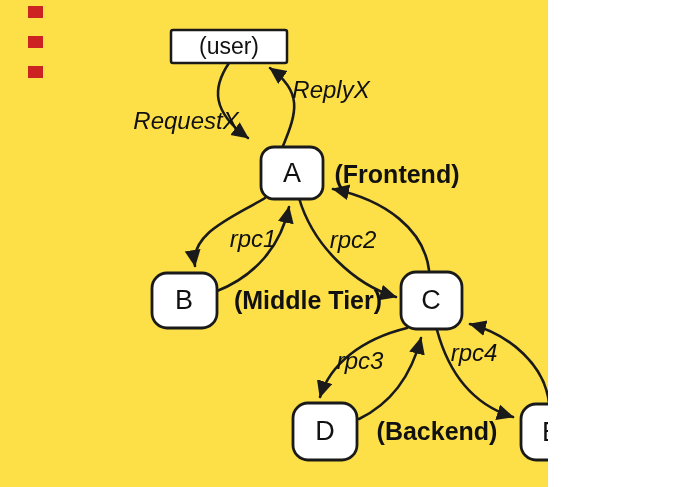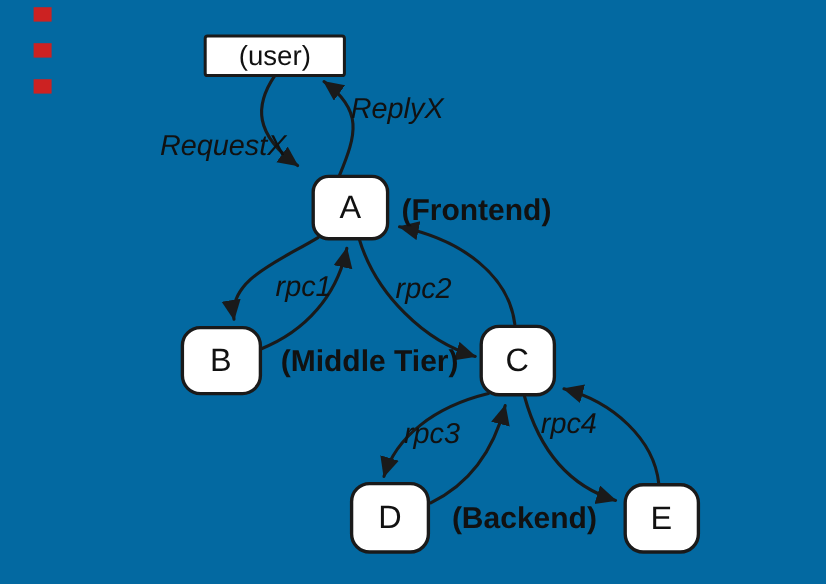--- a/index.html
+++ b/index.html
@@ -1,18 +1,18 @@
 <!DOCTYPE html>
 <html><head>
 <meta charset="utf-8">
 <title>Diagram</title>
 <style>
   html,body{margin:0;padding:0;background:#ffffff;}
   .canvas{
-    position:relative;width:688px;height:487px;background:#0369a1;overflow:hidden;
+    position:relative;width:548px;height:487px;background:#fde047;overflow:hidden;
     font-family:"Liberation Sans", sans-serif;
   }
   .red-marker{position:absolute;left:28px;width:15px;height:12px;background:#cc2222;}
   #rm1{top:6px;} #rm2{top:36px;} #rm3{top:66px;}
   svg{position:absolute;left:0;top:0;}
   .edge{fill:none;stroke:#1a1a1a;stroke-width:2.6;stroke-linecap:round;}
   .box{fill:#ffffff;stroke:#1a1a1a;stroke-width:2.8;}
   .userbox{fill:#ffffff;stroke:#1a1a1a;stroke-width:2.5;}
   text{fill:#111111;}
   .node-label{font-size:27px;text-anchor:middle;}

